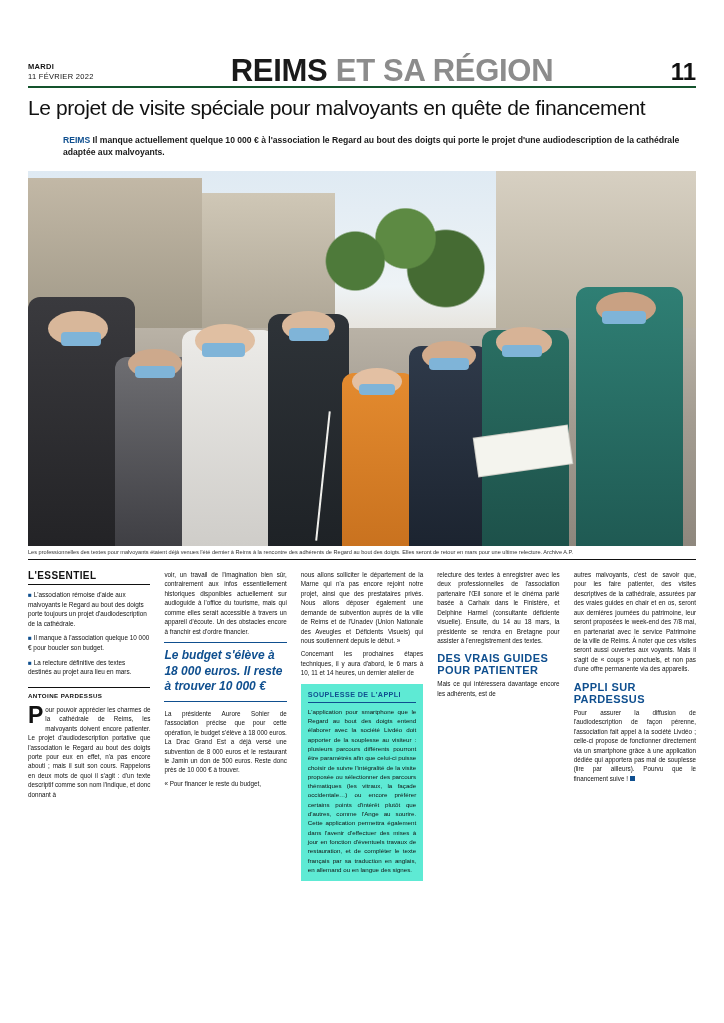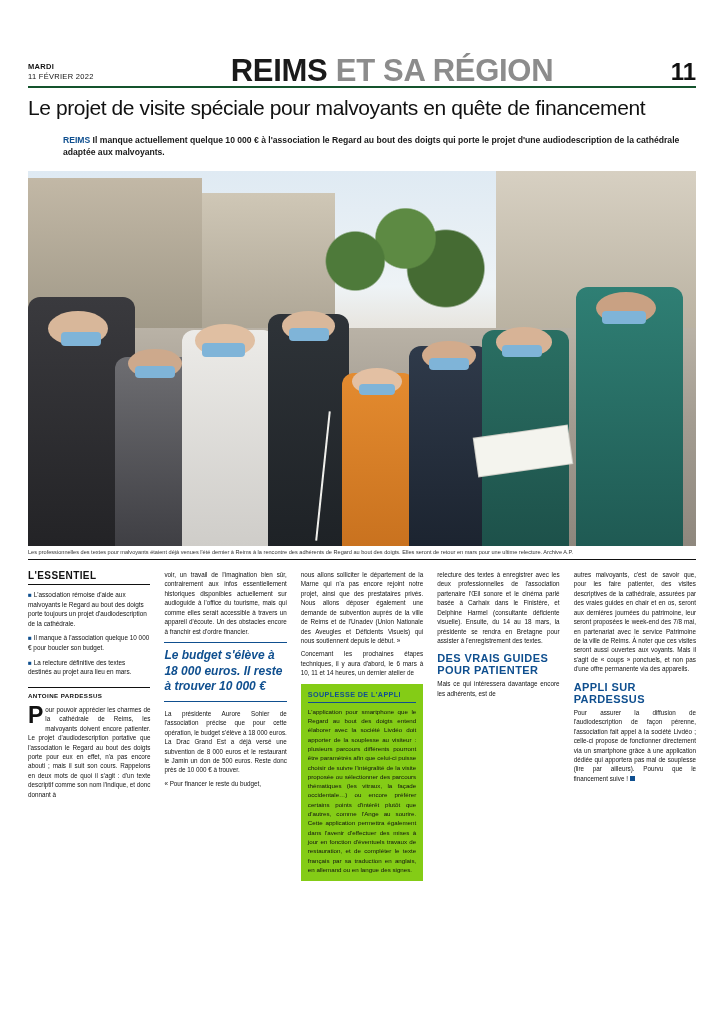--- a/index.html
+++ b/index.html
@@ -189,21 +189,21 @@
     color:#0f4f8f;
     font-style: italic;
     font-weight: bold;
     font-size: 12px;
     line-height: 1.3;
     padding: 5px 0 6px 0;
     margin: 6px 0 7px 0;
   }
 
   .boxed {
-    background: #84cc16;
+    background: #5eead4;
     padding: 6px 7px 7px 7px;
     margin-top: 6px;
   }
   .boxed .box-title {
     color:#0f4f8f;
     font-size: 7.2px;
     font-weight: bold;
     letter-spacing:.4px;
     border-bottom: 1px solid #0f4f8f;
     padding-bottom: 3px;

